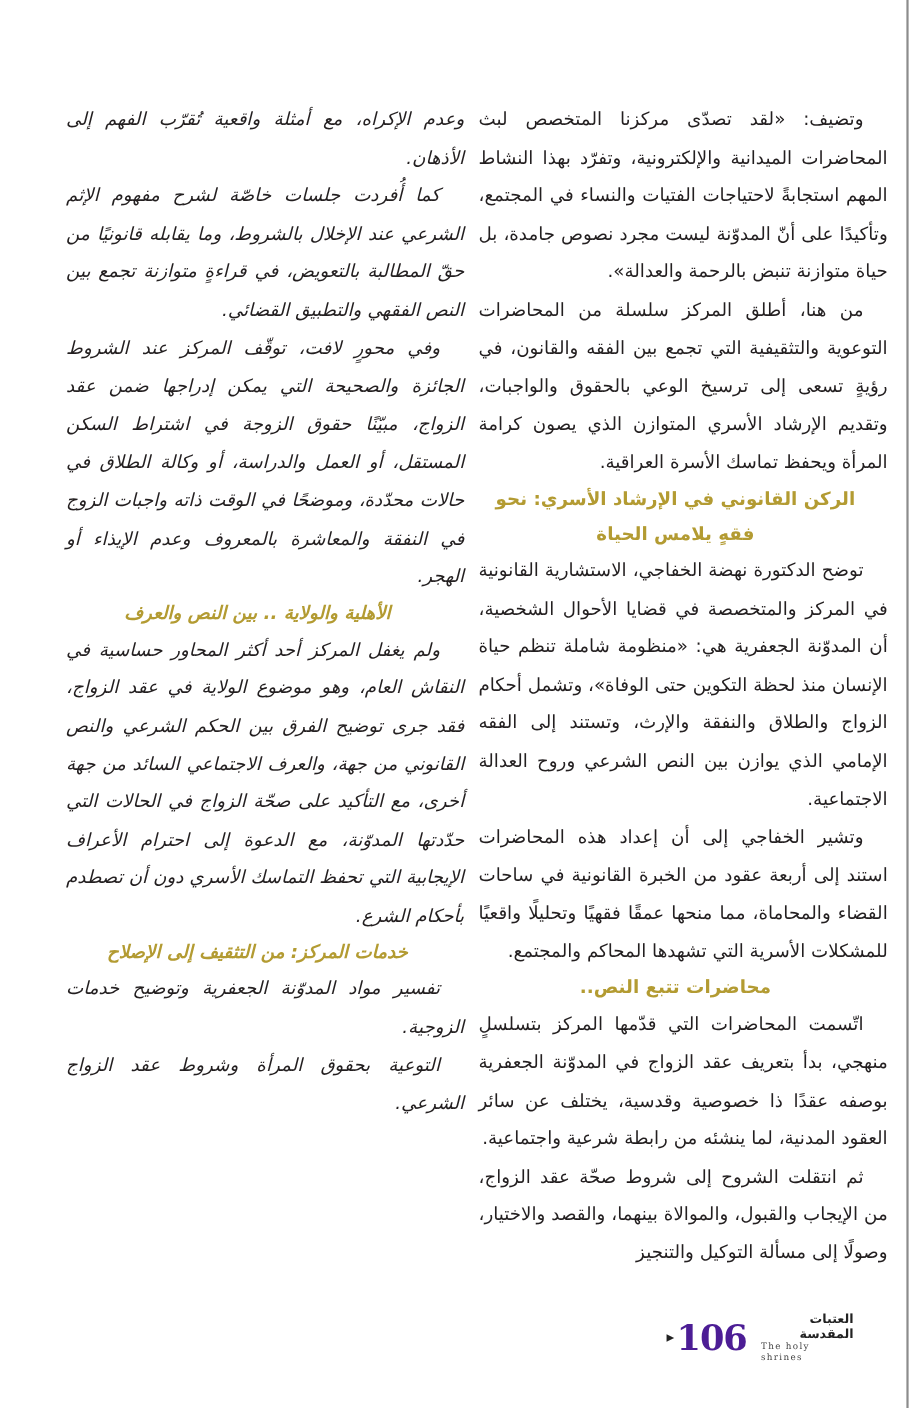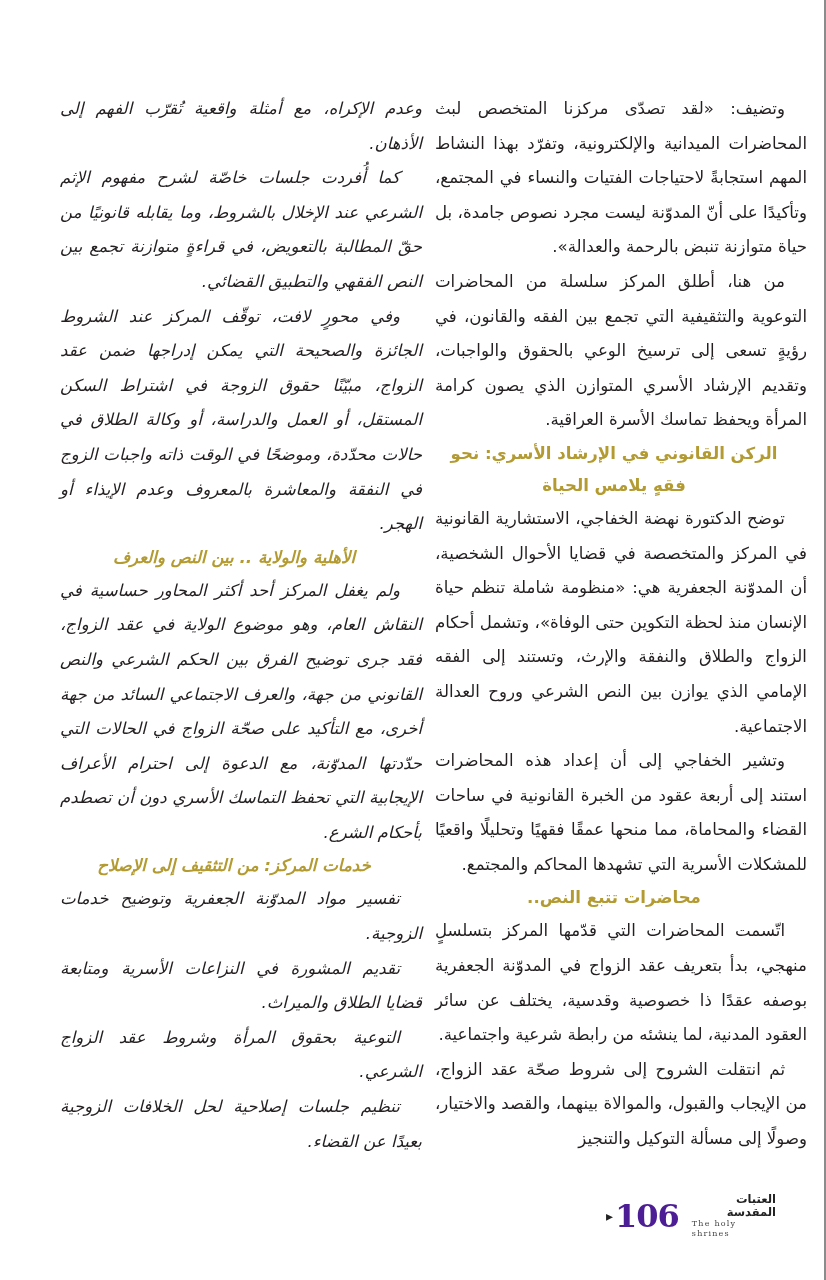--- a/index.html
+++ b/index.html
@@ -47,23 +47,21 @@
 </div>
 
 <div class="col col-left">
   <p class="noindent">وعدم الإكراه، مع أمثلة واقعية تُقرّب الفهم إلى الأذهان.</p>
   <p>كما أُفردت جلسات خاصّة لشرح مفهوم الإثم الشرعي عند الإخلال بالشروط، وما يقابله قانونيًا من حقّ المطالبة بالتعويض، في قراءةٍ متوازنة تجمع بين النص الفقهي والتطبيق القضائي.</p>
   <p>وفي محورٍ لافت، توقّف المركز عند الشروط الجائزة والصحيحة التي يمكن إدراجها ضمن عقد الزواج، مبيّنًا حقوق الزوجة في اشتراط السكن المستقل، أو العمل والدراسة، أو وكالة الطلاق في حالات محدّدة، وموضحًا في الوقت ذاته واجبات الزوج في النفقة والمعاشرة بالمعروف وعدم الإيذاء أو الهجر.</p>
   <h3>الأهلية والولاية .. بين النص والعرف</h3>
   <p>ولم يغفل المركز أحد أكثر المحاور حساسية في النقاش العام، وهو موضوع الولاية في عقد الزواج، فقد جرى توضيح الفرق بين الحكم الشرعي والنص القانوني من جهة، والعرف الاجتماعي السائد من جهة أخرى، مع التأكيد على صحّة الزواج في الحالات التي حدّدتها المدوّنة، مع الدعوة إلى احترام الأعراف الإيجابية التي تحفظ التماسك الأسري دون أن تصطدم بأحكام الشرع.</p>
   <h3>خدمات المركز: من التثقيف إلى الإصلاح</h3>
   <p>تفسير مواد المدوّنة الجعفرية وتوضيح خدمات الزوجية.</p>
-  <p>تقديم المشورة في النزاعات الأسرية ومتابعة قضايا الطلاق والميراث.</p>
   <p>التوعية بحقوق المرأة وشروط عقد الزواج الشرعي.</p>
-  <p>تنظيم جلسات إصلاحية لحل الخلافات الزوجية بعيدًا عن القضاء.</p>
 </div>
 
 <div class="footer">
   <span class="arrow">▸</span>
   <span class="pagenum">106</span>
   <div class="brand">
     <span class="brand-ar">العتبات المقدسة</span>
     <span class="brand-en">The holy shrines</span>
   </div>
 </div>

